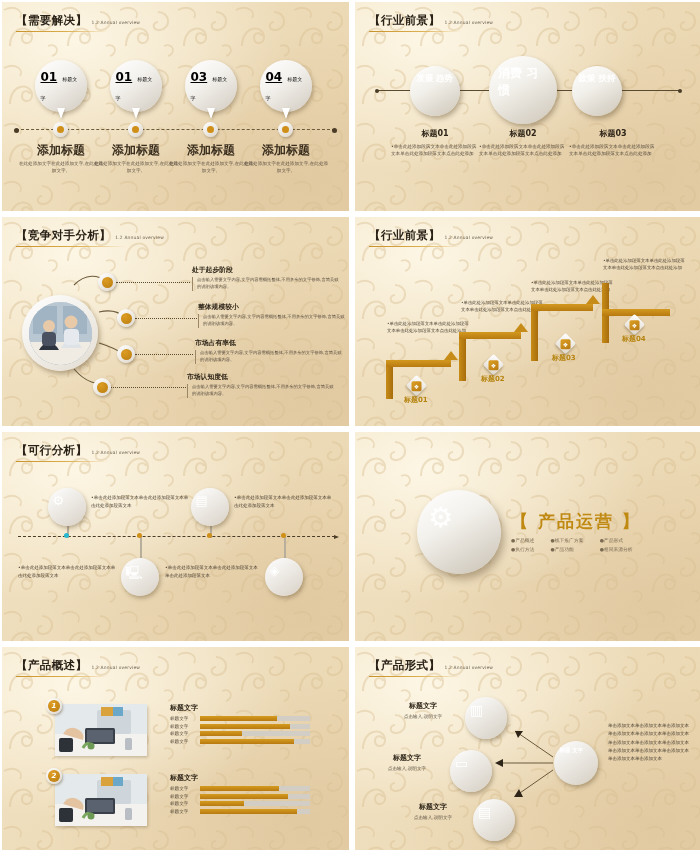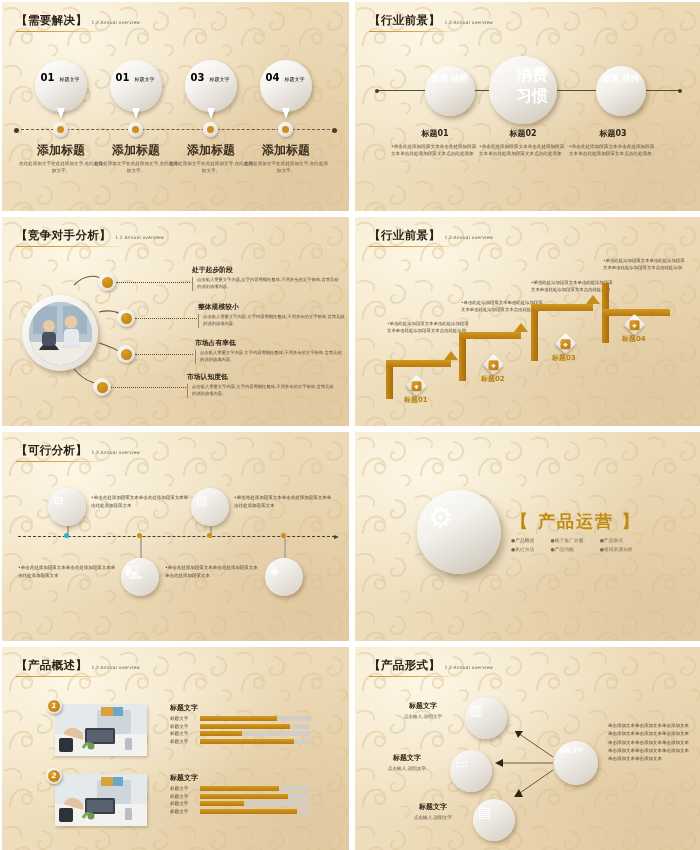--- a/index.html
+++ b/index.html
@@ -44,21 +44,21 @@
 
   
   .s1-balloon { position:absolute; width:52px; }
   .s1-bub {
     width:52px;height:52px;border-radius:50%;
     background:linear-gradient(145deg,#ffffff 0%,#f4f2ee 40%,#d2cbc0 100%);
     box-shadow:1.5px 2.5px 4px rgba(90,70,40,.35);
     display:flex;align-items:center;justify-content:center;position:relative;
   }
   .s1-bub .core{width:41px;height:41px;}
-  .s1-num{font-size:10px;font-weight:700;}
+  .s1-num{font-size:12px;font-weight:700;text-decoration:underline;}
   .s1-sub{font-size:5px;margin-top:.5px;}
   .s1-tail{
     position:absolute;left:50%;top:48px;transform:translateX(-50%);
     width:0;height:0;border-left:4px solid transparent;border-right:4px solid transparent;
     border-top:11px solid #ffffff; filter:drop-shadow(1px 2px 1.5px rgba(90,70,40,.3));
   }
   .s1-line{
     position:absolute; left:14px; right:14px; top:127px; height:0;
     border-top:1.5px dashed #6b5a3c;
   }
@@ -280,33 +280,33 @@
     <div class="hdr">
       <div class="hdr-row">
         <span class="hdr-title">【行业前景】</span>
         <span class="hdr-sub">1.2 Annual overview</span>
       </div>
       <div class="hdr-rule"></div>
     </div>
 
     <div class="s2-line"></div>
 
-    <div class="s2-ring" style="left:70px;top:64px;width:50px;height:50px;font-family:Liberation Serif, serif;">
+    <div class="s2-ring" style="left:55px;top:64px;width:50px;height:50px;font-family:Liberation Serif, serif;">
       <div class="core" style="width:37px;height:37px;font-size:8.5px;">
         <span>发展</span>
         <span>趋势</span>
       </div>
     </div>
     <div class="s2-ring" style="left:134px;top:54px;width:68px;height:68px;">
-      <div class="core" style="width:50px;height:50px;font-size:16px;text-align:right;">
+      <div class="core" style="width:50px;height:50px;font-size:12px;">
         <span>消费</span>
         <span>习惯</span>
       </div>
     </div>
-    <div class="s2-ring" style="left:241px;top:64px;width:50px;height:50px;text-align:right;">
+    <div class="s2-ring" style="left:217px;top:64px;width:50px;height:50px;text-align:right;">
       <div class="core" style="width:37px;height:37px;font-size:8.5px;">
         <span>政策</span>
         <span>扶持</span>
       </div>
     </div>
 
     <div class="s2-cap" style="left:30px;top:126px;">
       <h4>标题01</h4>
       <p>•单击此处添加段落文本单击此处添加段落文本单击此处添加段落文本点击此处添加</p>
     </div>

